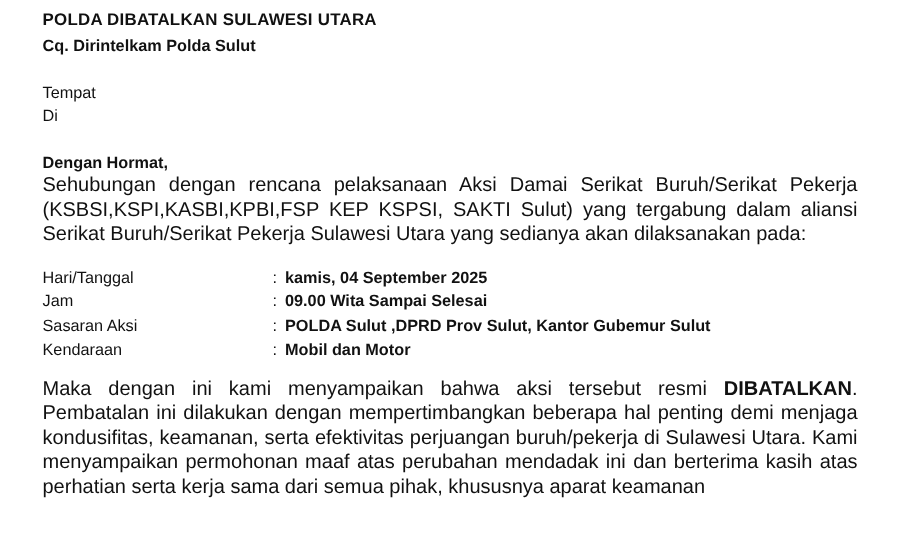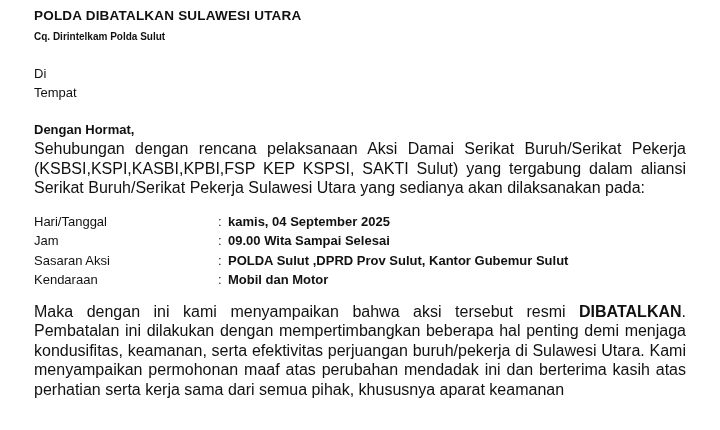--- a/index.html
+++ b/index.html
@@ -26,21 +26,21 @@
     margin-top: 0;
   }
   .line-bold {
     font-weight: bold;
     font-size: 13.5px;
     line-height: 19px;
     letter-spacing: 0.2px;
   }
   .line-bold-2 {
     font-weight: bold;
-    font-size: 10px;
+    font-size: 13px;
     line-height: 19px;
     margin-top: 2px;
   }
   .spacer-18 { height: 18px; }
   .spacer-12 { height: 12px; }
   .spacer-10 { height: 10px; }
 
   .plain {
     font-size: 13px;
     line-height: 19px;
@@ -90,22 +90,22 @@
 <div class="page">
 
   <div class="letter-head">
     <div class="line-bold">POLDA DIBATALKAN SULAWESI UTARA</div>
     <div class="line-bold-2">Cq. Dirintelkam Polda Sulut</div>
   </div>
 
   <div class="spacer-18"></div>
 
   <div>
+    <div class="plain">Tempat</div>
     <div class="plain">Di</div>
-    <div class="plain">Tempat</div>
   </div>
 
   <div class="spacer-18"></div>
 
   <div class="salutation">Dengan Hormat,</div>
 
   <p class="body-par">Sehubungan dengan rencana pelaksanaan Aksi Damai Serikat Buruh/Serikat Pekerja (KSBSI,KSPI,KASBI,KPBI,FSP KEP KSPSI, SAKTI Sulut) yang tergabung dalam aliansi Serikat Buruh/Serikat Pekerja Sulawesi Utara yang sedianya akan dilaksanakan pada:</p>
 
   <table class="details">
     <tbody>

